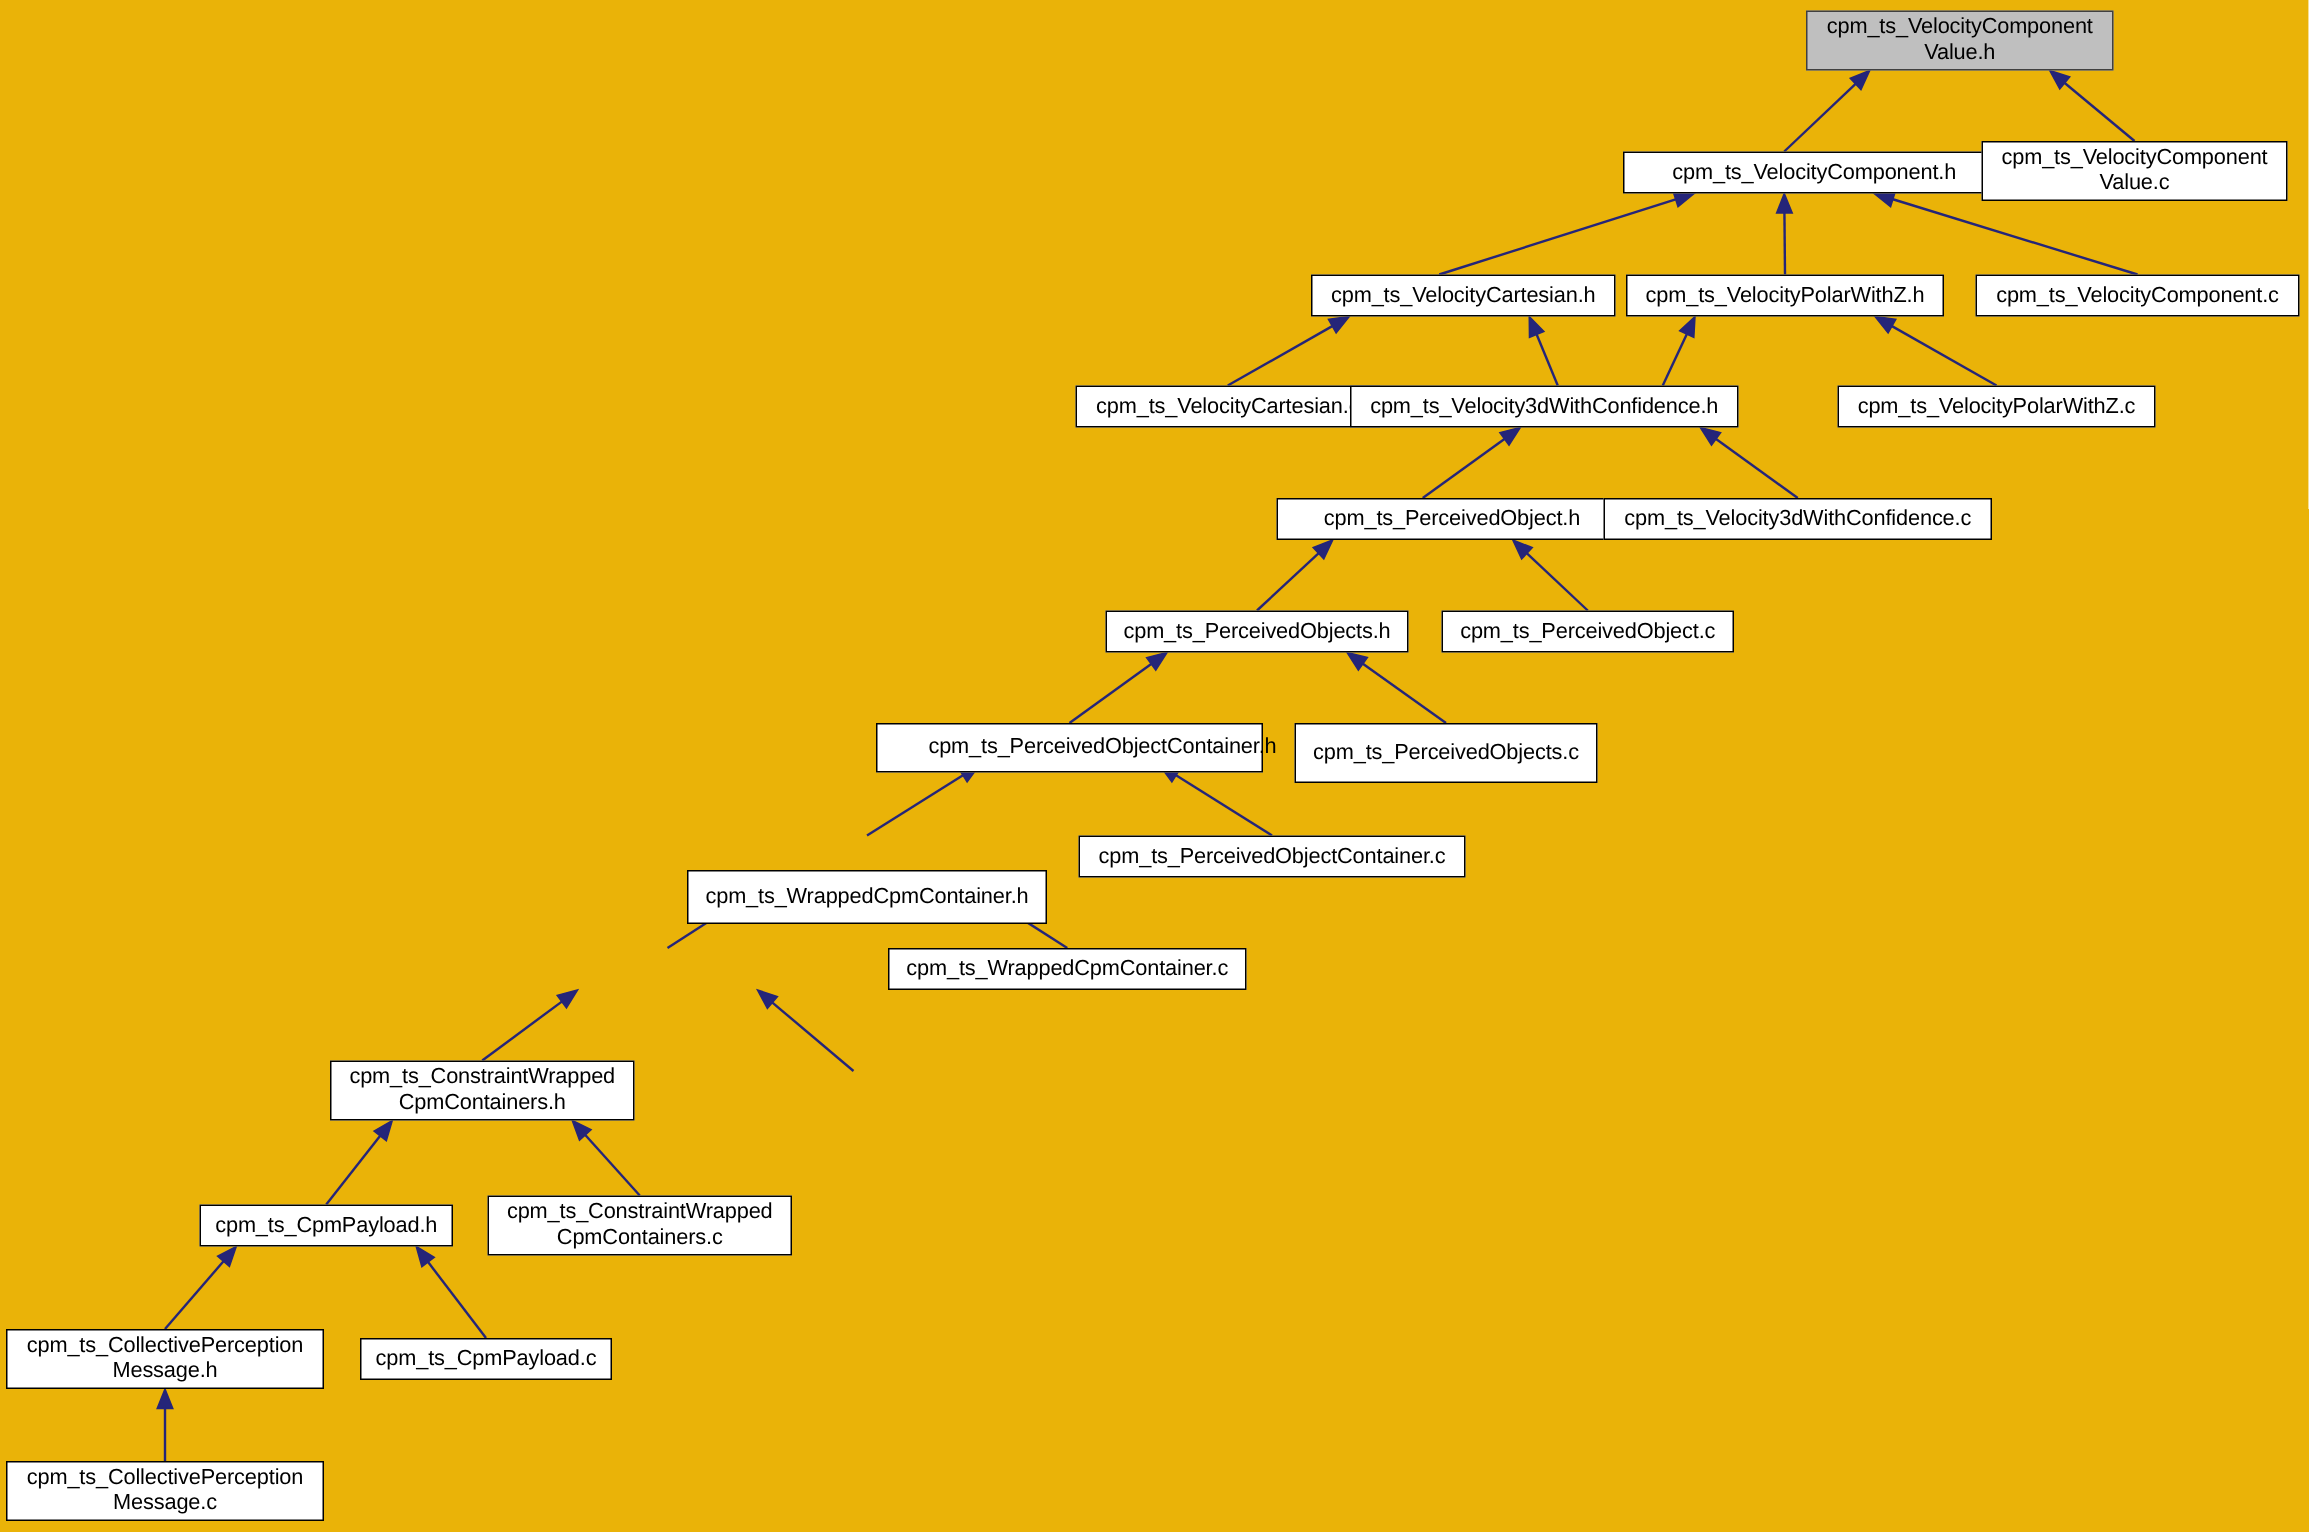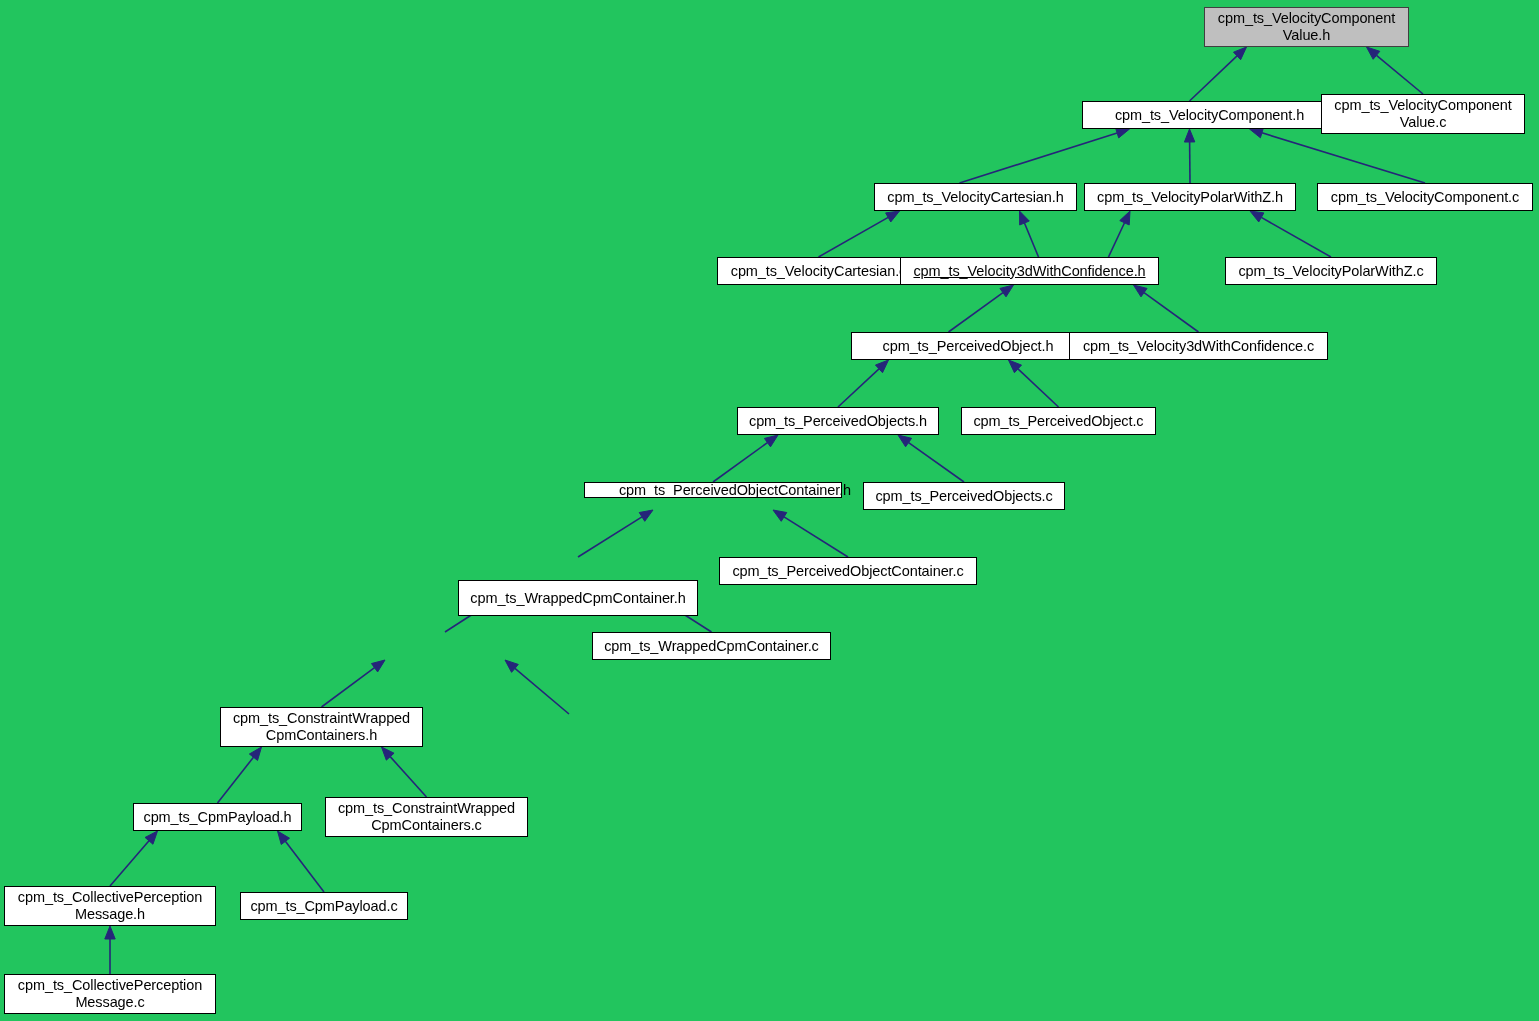--- a/index.html
+++ b/index.html
@@ -5,21 +5,21 @@
 <style>
   html, body {
     margin: 0;
     padding: 0;
     background: #ffffff;
   }
   #graph-canvas {
     position: relative;
     width: 1539px;
     height: 1021px;
-    background: #22c55e;
+    background: #eab308;
     overflow: hidden;
     font-family: "Liberation Sans", "DejaVu Sans", sans-serif;
   }
   #edge-layer {
     position: absolute;
     left: 0;
     top: 0;
     width: 1539px;
     height: 1021px;
     pointer-events: none;
@@ -111,28 +111,28 @@
 
 <div class="graph-node root-node" style="left: 1204px; top: 7px; width: 205px; height: 40px;"><span class="node-label">cpm_ts_VelocityComponent
 Value.h</span></div>
     <div class="graph-node" style="left: 1082px; top: 101px; width: 255px; height: 28px;"><span class="node-label">cpm_ts_VelocityComponent.h</span></div>
     <div class="graph-node" style="left: 1321px; top: 94px; width: 204px; height: 40px;"><span class="node-label">cpm_ts_VelocityComponent
 Value.c</span></div>
     <div class="graph-node" style="left: 858px; top: 183px; width: 203px; height: 28px; margin-left: 16px;"><span class="node-label">cpm_ts_VelocityCartesian.h</span></div>
     <div class="graph-node" style="left: 1084px; top: 183px; width: 212px; height: 28px;"><span class="node-label">cpm_ts_VelocityPolarWithZ.h</span></div>
     <div class="graph-node" style="left: 1317px; top: 183px; width: 216px; height: 28px;"><span class="node-label">cpm_ts_VelocityComponent.c</span></div>
     <div class="graph-node" style="left: 717px; top: 257px; width: 203px; height: 28px;"><span class="node-label">cpm_ts_VelocityCartesian.c</span></div>
-    <div class="graph-node" style="left: 900px; top: 257px; width: 259px; height: 28px; text-decoration: underline;"><span class="node-label">cpm_ts_Velocity3dWithConfidence.h</span></div>
+    <div class="graph-node" style="left: 900px; top: 257px; width: 259px; height: 28px;"><span class="node-label">cpm_ts_Velocity3dWithConfidence.h</span></div>
     <div class="graph-node" style="left: 1225px; top: 257px; width: 212px; height: 28px;"><span class="node-label">cpm_ts_VelocityPolarWithZ.c</span></div>
     <div class="graph-node" style="left: 851px; top: 332px; width: 234px; height: 28px;"><span class="node-label">cpm_ts_PerceivedObject.h</span></div>
     <div class="graph-node" style="left: 1069px; top: 332px; width: 259px; height: 28px;"><span class="node-label">cpm_ts_Velocity3dWithConfidence.c</span></div>
     <div class="graph-node" style="left: 737px; top: 407px; width: 202px; height: 28px;"><span class="node-label">cpm_ts_PerceivedObjects.h</span></div>
     <div class="graph-node" style="left: 961px; top: 407px; width: 195px; height: 28px;"><span class="node-label">cpm_ts_PerceivedObject.c</span></div>
-    <div class="graph-node" style="left: 584px; top: 482px; width: 258px; height: 16px; padding-left: 48px;"><span class="node-label">cpm_ts_PerceivedObjectContainer.h</span></div>
-    <div class="graph-node" style="left: 863px; top: 482px; width: 202px; height: 28px;"><span class="node-label">cpm_ts_PerceivedObjects.c</span></div>
+    <div class="graph-node" style="left: 584px; top: 482px; width: 258px; height: 33px; padding-left: 48px;"><span class="node-label">cpm_ts_PerceivedObjectContainer.h</span></div>
+    <div class="graph-node" style="left: 863px; top: 482px; width: 202px; height: 40px;"><span class="node-label">cpm_ts_PerceivedObjects.c</span></div>
     <div class="graph-node" style="left: 458px; top: 580px; width: 240px; height: 36px;"><span class="node-label">cpm_ts_WrappedCpmContainer.h</span></div>
     <div class="graph-node" style="left: 719px; top: 557px; width: 258px; height: 28px;"><span class="node-label">cpm_ts_PerceivedObjectContainer.c</span></div>
     <div class="graph-node" style="left: 592px; top: 632px; width: 239px; height: 28px;"><span class="node-label">cpm_ts_WrappedCpmContainer.c</span></div>
     <div class="graph-node" style="left: 220px; top: 707px; width: 203px; height: 40px;"><span class="node-label">cpm_ts_ConstraintWrapped
 CpmContainers.h</span></div>
     <div class="graph-node" style="left: 133px; top: 803px; width: 169px; height: 28px;"><span class="node-label">cpm_ts_CpmPayload.h</span></div>
     <div class="graph-node" style="left: 325px; top: 797px; width: 203px; height: 40px;"><span class="node-label">cpm_ts_ConstraintWrapped
 CpmContainers.c</span></div>
     <div class="graph-node" style="left: 4px; top: 886px; width: 212px; height: 40px;"><span class="node-label">cpm_ts_CollectivePerception
 Message.h</span></div>

